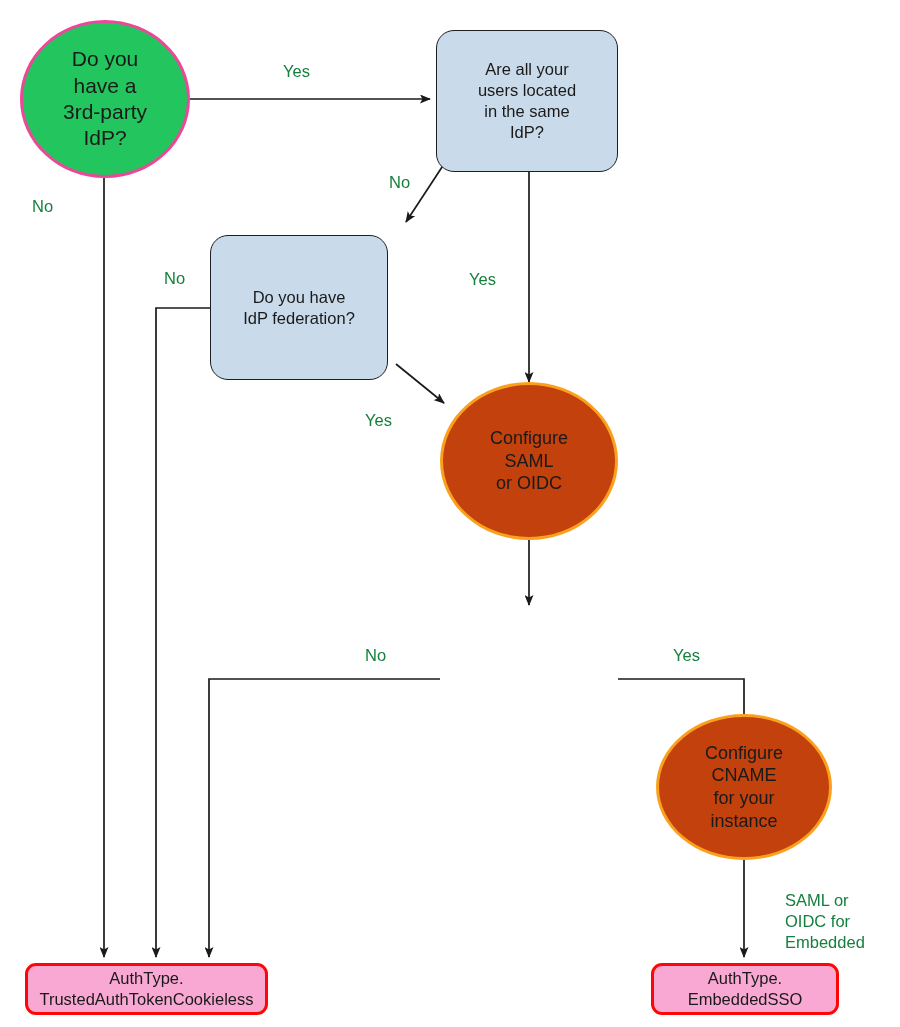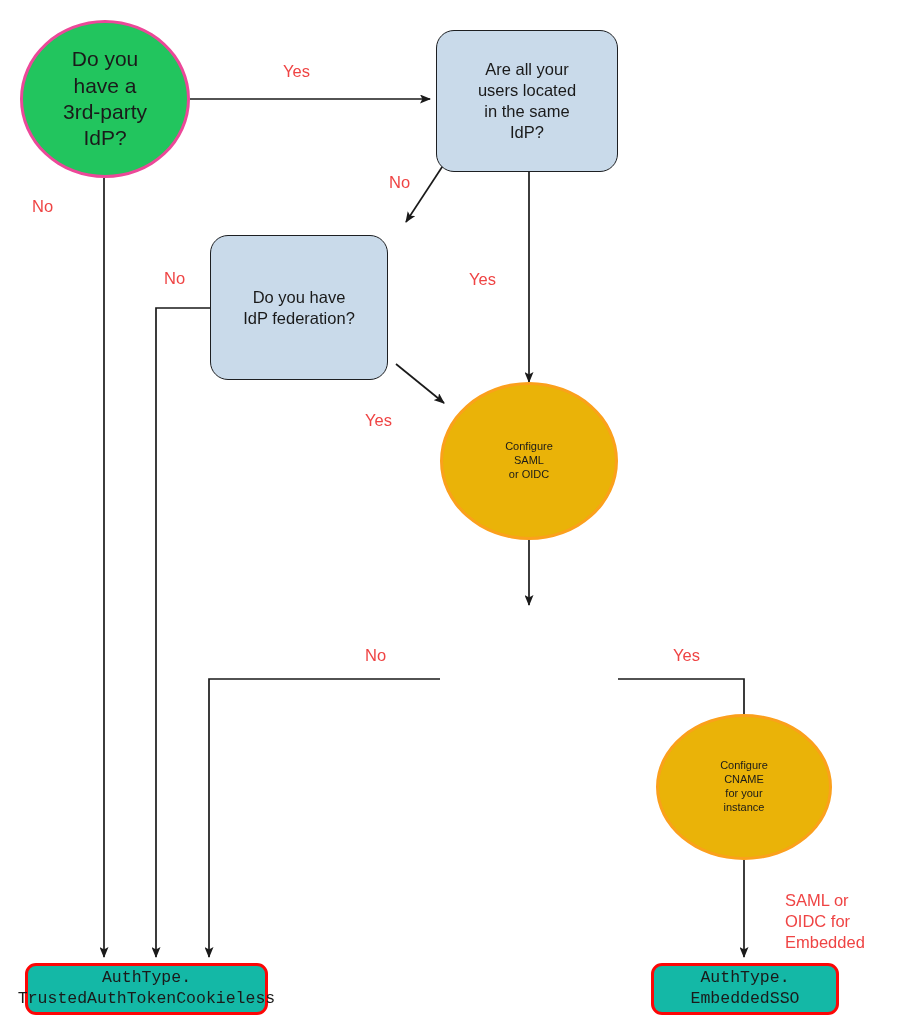--- a/index.html
+++ b/index.html
@@ -45,34 +45,33 @@
     font-size: 21px;
   }
   .node-decision {
     border-radius: 18px;
     background: #c9daea;
     border: 1.6px solid #1d1f22;
     font-size: 16.5px;
   }
   .node-process {
     border-radius: 50%;
-    background: #eab308;
+    background: #c2410c;
     border: 3.2px solid #fba01c;
-    font-size: 11px;
+    font-size: 18px;
   }
   .node-terminal {
     border-radius: 11px;
-    background: #14b8a6;
+    background: #f9a8d4;
     border: 3.4px solid #fd0606;
     font-size: 16.5px;
-    font-family: Liberation Mono, monospace;
   }
   .edge-label {
     position: absolute;
-    color: #ef4444;
+    color: #15803d;
     font-size: 16.5px;
     line-height: 1.26;
     white-space: pre-line;
     z-index: 3;
   }
 </style>
 </head>
 <body>
 
 <div id="flow-root">

